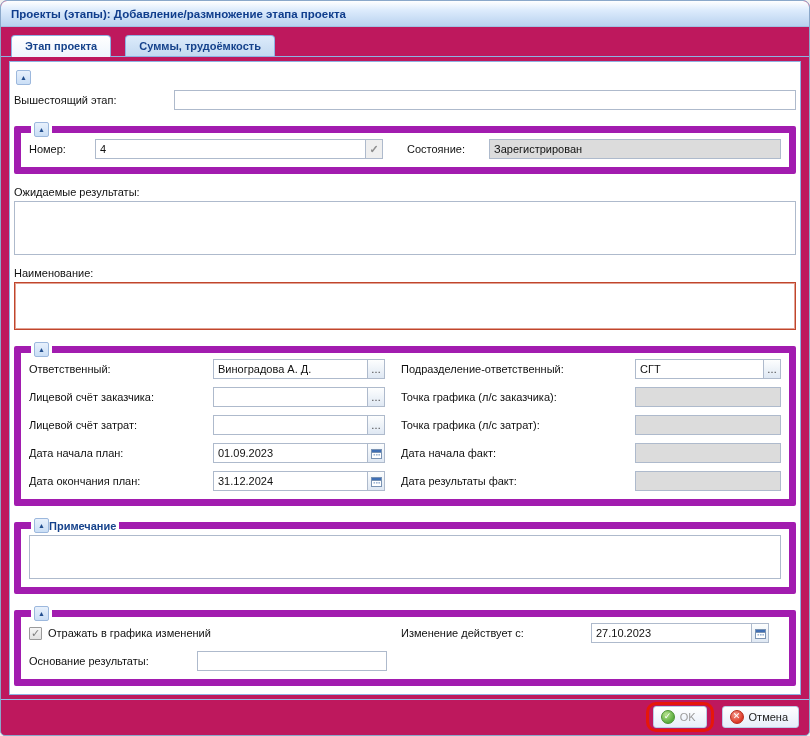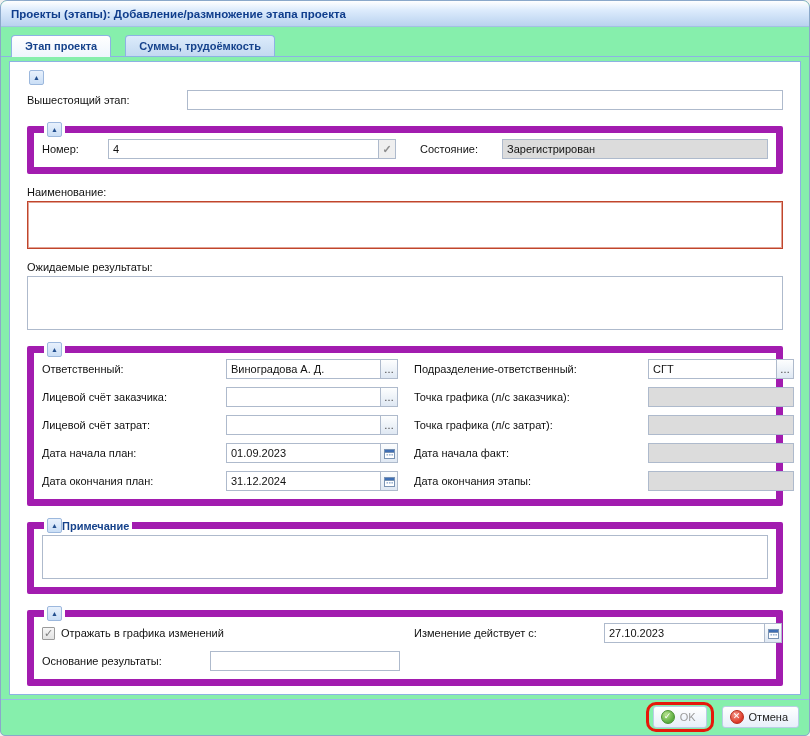--- a/index.html
+++ b/index.html
@@ -5,21 +5,21 @@
   * { box-sizing: border-box; }
   html, body { margin: 0; padding: 0; }
   body {
     width: 810px; height: 736px;
     background: #f2f1ee;
     font-family: "Liberation Sans", "DejaVu Sans", sans-serif;
     font-size: 11px; color: #1a1a1a;
   }
   .window {
     width: 810px; height: 736px;
-    background: #86efac;
+    background: #be185d;
     border: 1px solid #8aa8ca;
     border-radius: 7px 7px 5px 5px;
     overflow: hidden;
     display: flex; flex-direction: column;
   }
   .titlebar {
     flex: 0 0 26px;
     display: flex; align-items: center;
     padding: 0 10px;
     background: linear-gradient(to bottom, #ffffff 0%, #dcebfc 38%, #b9d2ef 100%);
@@ -42,21 +42,21 @@
   }
   .tab.active {
     background: linear-gradient(to bottom, #ffffff, #eef5fd);
     margin-bottom: -1px; padding-bottom: 5px;
   }
   .body-frame { flex: 1 1 auto; min-height: 0; padding: 4px 8px 0 8px; }
   .panel {
     height: 100%;
     background: #ffffff;
     border: 1px solid #8db2e3;
-    padding: 6px 17px;
+    padding: 6px 4px;
     overflow: hidden;
   }
   .tool {
     width: 15px; height: 15px; flex: 0 0 15px;
     display: inline-flex; align-items: center; justify-content: center;
     background: linear-gradient(to bottom, #e8f1fc, #cadef6);
     border: 1px solid #9cb8dd; border-radius: 2px;
     color: #234f8e; font-size: 7px; line-height: 1;
     padding: 0; cursor: pointer;
   }
@@ -203,27 +203,27 @@
               <span>✓</span>
             </button>
           </span>
           <span></span>
           <span class="lbl">Состояние:</span>
           <input type="text" class="ro" readonly="" value="Зарегистрирован" style="">
         </div>
       </fieldset>
 
       <div class="stack">
+        <span class="lbl">Ожидаемые результаты:</span>
+        <textarea class="ta ta-exp" style=""></textarea>
+      </div>
+
+      <div class="stack">
         <span class="lbl">Наименование:</span>
         <textarea class="ta ta-name invalid" style=""></textarea>
-      </div>
-
-      <div class="stack">
-        <span class="lbl">Ожидаемые результаты:</span>
-        <textarea class="ta ta-exp" style=""></textarea>
       </div>
 
       <fieldset class="fs">
         <legend>
           <button class="tool">
             <span>▲</span>
           </button>
         </legend>
         <div class="grid2">
 
@@ -289,21 +289,21 @@
               <svg class="cal" width="11" height="11" viewBox="0 0 11 11">
                   <rect x="0.5" y="1.5" width="10" height="9" fill="#ffffff" stroke="#7a93b3"></rect>
                   <rect x="0.5" y="1.5" width="10" height="3" fill="#3f6fb5" stroke="#7a93b3"></rect>
                   <rect x="2.5" y="6" width="1.6" height="1.6" fill="#9fb6d4"></rect>
                   <rect x="5" y="6" width="1.6" height="1.6" fill="#9fb6d4"></rect>
                   <rect x="7.4" y="6" width="1.6" height="1.6" fill="#9fb6d4"></rect>
                 </svg>
             </button>
           </span>
           <span></span>
-          <span class="lbl">Дата окончания этапы:</span>
+          <span class="lbl">Дата результаты факт:</span>
           <input type="text" class="ro" readonly="" value="" style="">
 
         </div>
       </fieldset>
 
       <fieldset class="fs">
         <legend>
           <button class="tool">
             <span>▲</span>
           </button>

